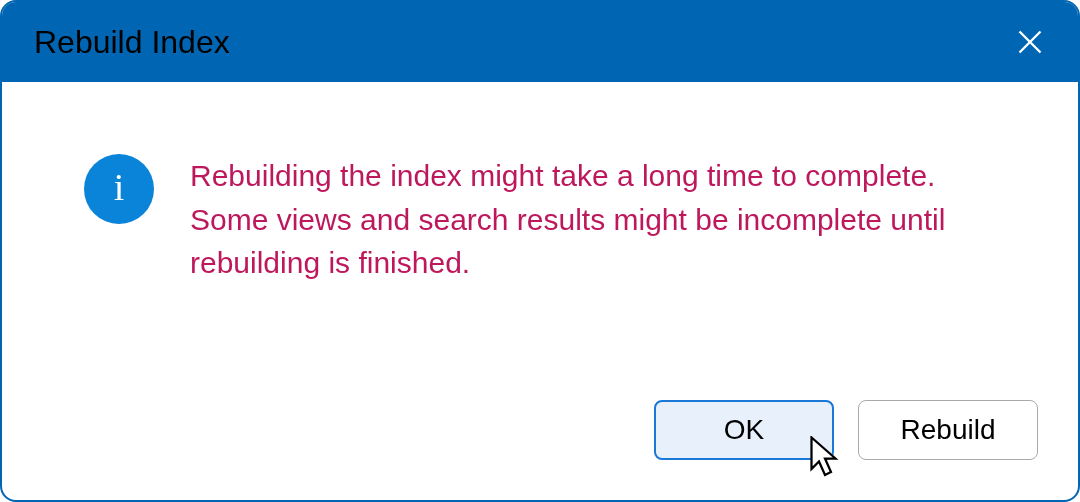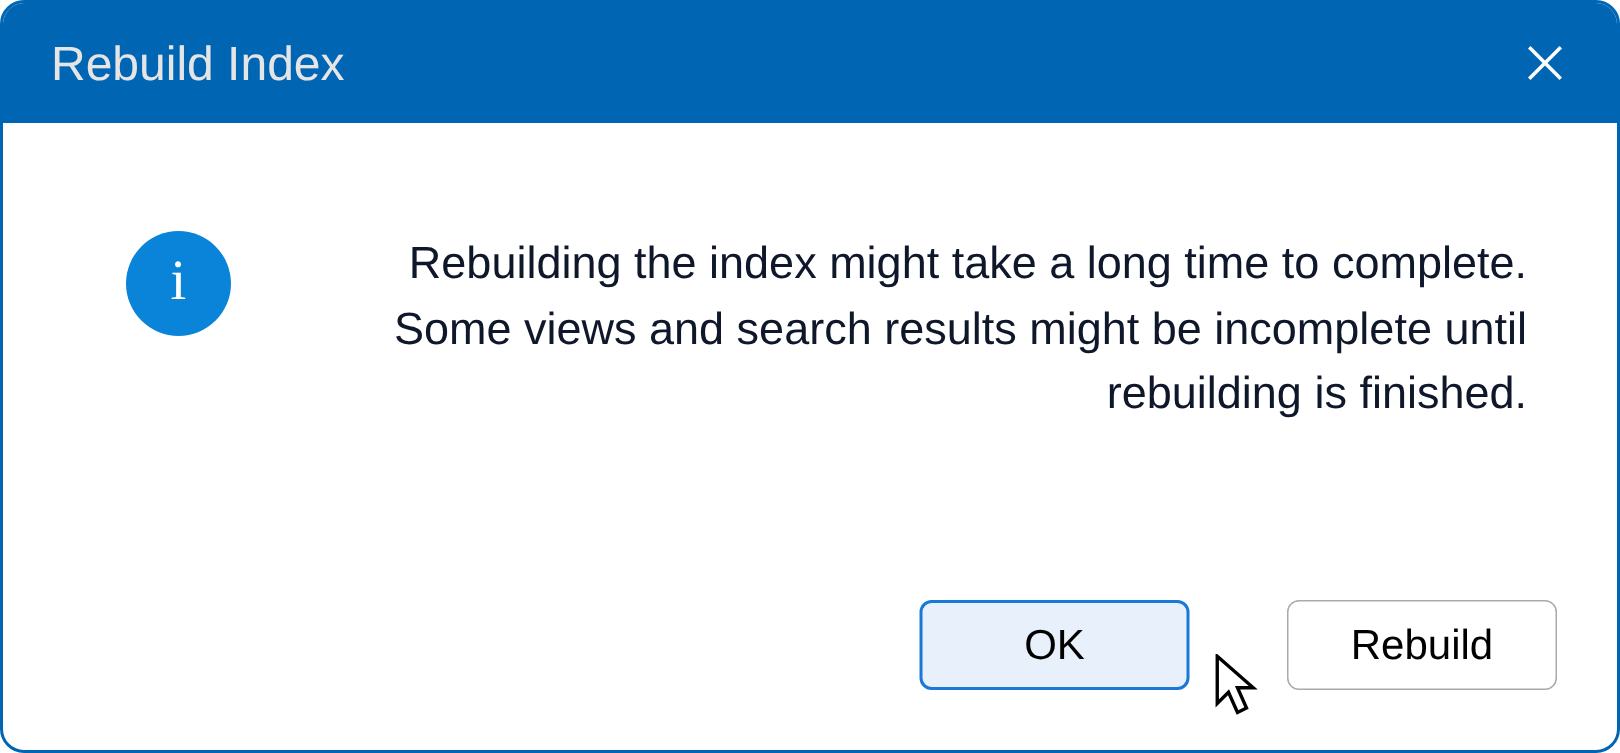--- a/index.html
+++ b/index.html
@@ -19,21 +19,21 @@
       height: 502px;
       border: 2px solid #0066b4;
       border-radius: 16px;
       overflow: hidden;
       display: flex;
       flex-direction: column;
       background: #fff;
     }
     .titlebar {
       background: #0066b4;
-      color: #e5e5e5;
+      color: #000000;
       height: 80px;
       display: flex;
       align-items: center;
       justify-content: space-between;
       padding: 0 28px 0 32px;
     }
     .titlebar-title {
       font-size: 32px;
       font-weight: 400;
     }
@@ -72,42 +72,40 @@
       color: #fff;
       font-size: 38px;
       font-family: Georgia, serif;
       font-style: normal;
       line-height: 1;
       position: relative;
       top: -2px;
     }
     .message-text {
       font-size: 30px;
-      color: #0f172a;
+      color: #be185d;
       line-height: 1.45;
-      text-align: right;
     }
     .button-row {
       display: flex;
       justify-content: flex-end;
       padding: 0 40px 40px 0;
       gap: 24px;
       position: relative;
     }
     .btn {
       min-width: 180px;
       height: 60px;
       font-size: 28px;
       font-family: inherit;
       border-radius: 8px;
       cursor: pointer;
       background: #fff;
       border: 1.5px solid #aaa;
       color: #000;
-      margin-left: 41px;
     }
     .btn.primary {
       background: #e7f0fb;
       border: 2px solid #1a78d6;
     }
     .cursor {
       position: absolute;
       right: 238px;
       bottom: 22px;
       width: 30px;

